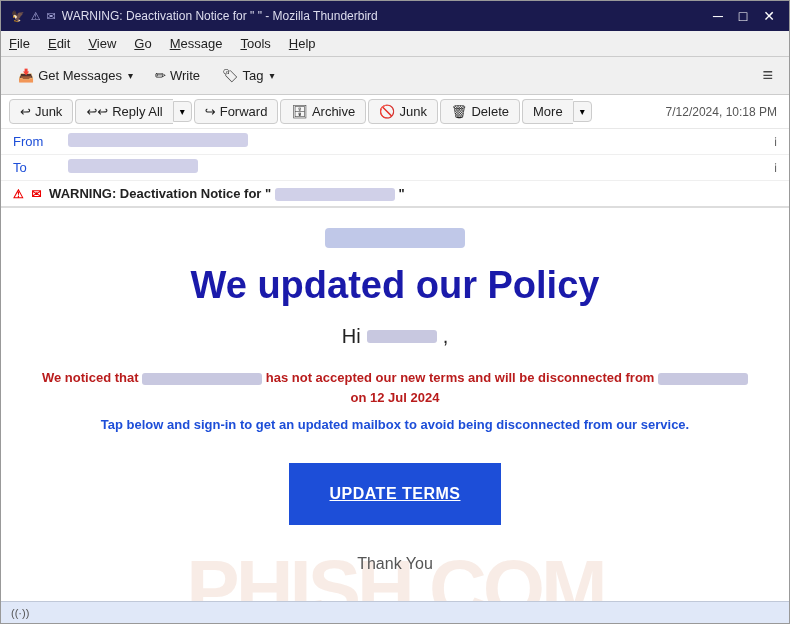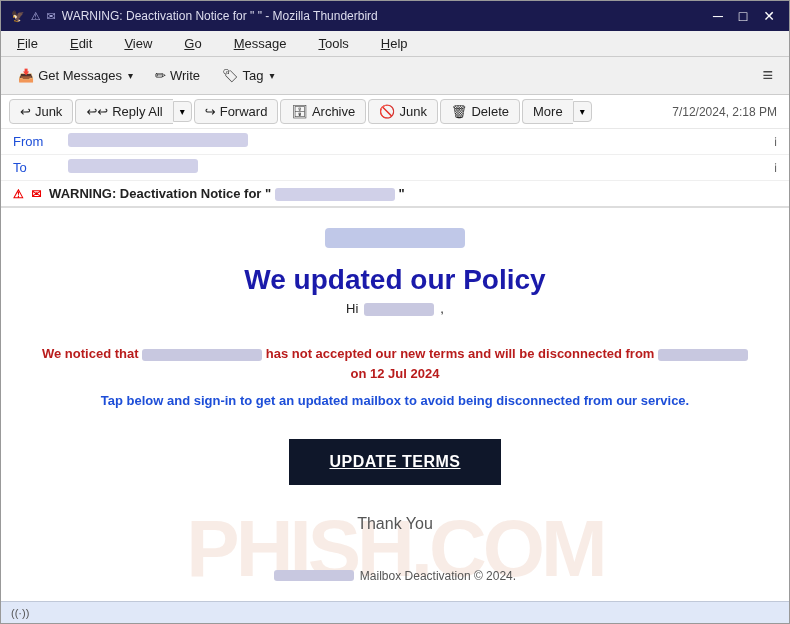--- a/index.html
+++ b/index.html
@@ -10,21 +10,21 @@
 
     
     .title-bar { background: #1a1a4e; color: white; padding: 6px 10px; display: flex; align-items: center; justify-content: space-between; font-size: 12px; min-height: 30px; }
     .title-bar-left { display: flex; align-items: center; gap: 6px; }
     .title-bar-icon { color: #aad; font-size: 11px; }
     .title-bar-title { font-size: 12px; color: #dde; }
     .title-bar-controls { display: flex; gap: 8px; }
     .title-bar-btn { background: none; border: none; color: white; cursor: pointer; font-size: 14px; padding: 0 4px; }
 
     
-    .menu-bar { background: #f0f0f0; border-bottom: 1px solid #ccc; display: flex; align-items: center; padding: 2px 8px; gap: 16px; font-size: 13px; }
+    .menu-bar { background: #f0f0f0; border-bottom: 1px solid #ccc; display: flex; align-items: center; padding: 2px 0; gap: 2px; font-size: 13px; }
     .menu-item { padding: 3px 8px; cursor: pointer; color: #222; border-radius: 3px; }
     .menu-item u { text-decoration: underline; }
 
     
     .toolbar { background: #f0f0f0; border-bottom: 1px solid #ccc; display: flex; align-items: center; padding: 4px 8px; gap: 4px; }
     .toolbar-btn { display: flex; align-items: center; gap: 4px; padding: 4px 8px; border: 1px solid transparent; border-radius: 4px; cursor: pointer; font-size: 13px; background: none; color: #222; }
     .toolbar-spacer { flex: 1; }
     .hamburger-btn { padding: 4px 8px; border: none; background: none; cursor: pointer; font-size: 18px; color: #444; }
     .dropdown-arrow { font-size: 10px; margin-left: 2px; }
 
@@ -54,34 +54,34 @@
     .email-body { flex: 1; background: white; overflow: auto; padding: 0; position: relative; }
     .email-content { padding: 20px; display: flex; flex-direction: column; align-items: center; position: relative; overflow: hidden; min-height: 380px; }
 
     
     .watermark { position: absolute; bottom: 8px; left: 50%; transform: translateX(-50%); font-size: 80px; font-weight: 900; color: rgba(200, 100, 50, 0.12); letter-spacing: -4px; white-space: nowrap; pointer-events: none; z-index: 0; }
 
     
     .sender-logo { background: #c0c8e8; border-radius: 4px; height: 20px; width: 140px; margin-bottom: 16px; }
 
     
-    .policy-heading { font-size: 28px; font-weight: bold; color: #1a1aaa; text-align: center; margin-bottom: 5px; position: relative; z-index: 1; }
-
-    
-    .hi-line { font-size: 13px; color: #222; margin-bottom: 28px; display: flex; align-items: flex-end; gap: 6px; position: relative; z-index: 1; }
+    .policy-heading { font-size: 38px; font-weight: bold; color: #1a1aaa; text-align: center; margin-bottom: 18px; position: relative; z-index: 1; }
+
+    
+    .hi-line { font-size: 20px; color: #222; margin-bottom: 20px; display: flex; align-items: center; gap: 6px; position: relative; z-index: 1; }
     .hi-blurred { display: inline-block; background: #c8c8e0; border-radius: 3px; height: 13px; width: 70px; }
 
     
     .body-text { font-size: 13px; color: #b91c1c; text-align: center; margin-bottom: 8px; line-height: 1.5; max-width: 720px; position: relative; z-index: 1; font-weight: bold; }
     .body-blurred { display: inline-block; background: #c8c8e0; border-radius: 3px; height: 12px; width: 120px; vertical-align: middle; }
     .body-blurred2 { display: inline-block; background: #c8c8e0; border-radius: 3px; height: 12px; width: 90px; vertical-align: middle; }
     .body-bold { font-weight: bold; color: #1d4ed8; }
 
     
-    .cta-btn { background: #0f172a; color: white; padding: 14px 40px; font-size: 16px; font-weight: bold; text-decoration: underline; border: none; cursor: pointer; margin: 20px 0; letter-spacing: 0.5px; position: relative; z-index: 1; }
+    .cta-btn { background: #1d4ed8; color: white; padding: 22px 40px; font-size: 16px; font-weight: bold; text-decoration: underline; border: none; cursor: pointer; margin: 20px 0; letter-spacing: 0.5px; position: relative; z-index: 1; }
 
     
     .thank-you { font-size: 16px; color: #555; margin-top: 10px; position: relative; z-index: 1; }
 
     
     .email-footer { font-size: 12px; color: #555; margin-top: 36px; display: flex; align-items: center; gap: 6px; position: relative; z-index: 1; }
     .footer-blurred { display: inline-block; background: #c8c8e0; border-radius: 3px; height: 11px; width: 80px; }
 
     
     .status-bar { background: #e0e8f8; border-top: 1px solid #c0c8d8; padding: 3px 10px; font-size: 11px; color: #444; display: flex; align-items: center; gap: 8px; min-height: 22px; }
@@ -165,21 +165,21 @@
         <span>🗑</span>
         <span>Delete</span>
       </button>
       <div class="action-btn-group">
         <button class="action-btn main-btn">
           <span>More</span>
         </button>
         <button class="arrow-btn">▾</button>
       </div>
       <div class="action-spacer"></div>
-      <span class="timestamp">7/12/2024, 2:18 PM</span>
+      <span class="timestamp">7/12/2024, 10:18 PM</span>
     </div>
 
     <div class="email-field">
       <span class="field-label">From</span>
       <span class="field-value">
         <span class="field-blurred"></span>
       </span>
       <span class="field-icon">ℹ</span>
     </div>
 

